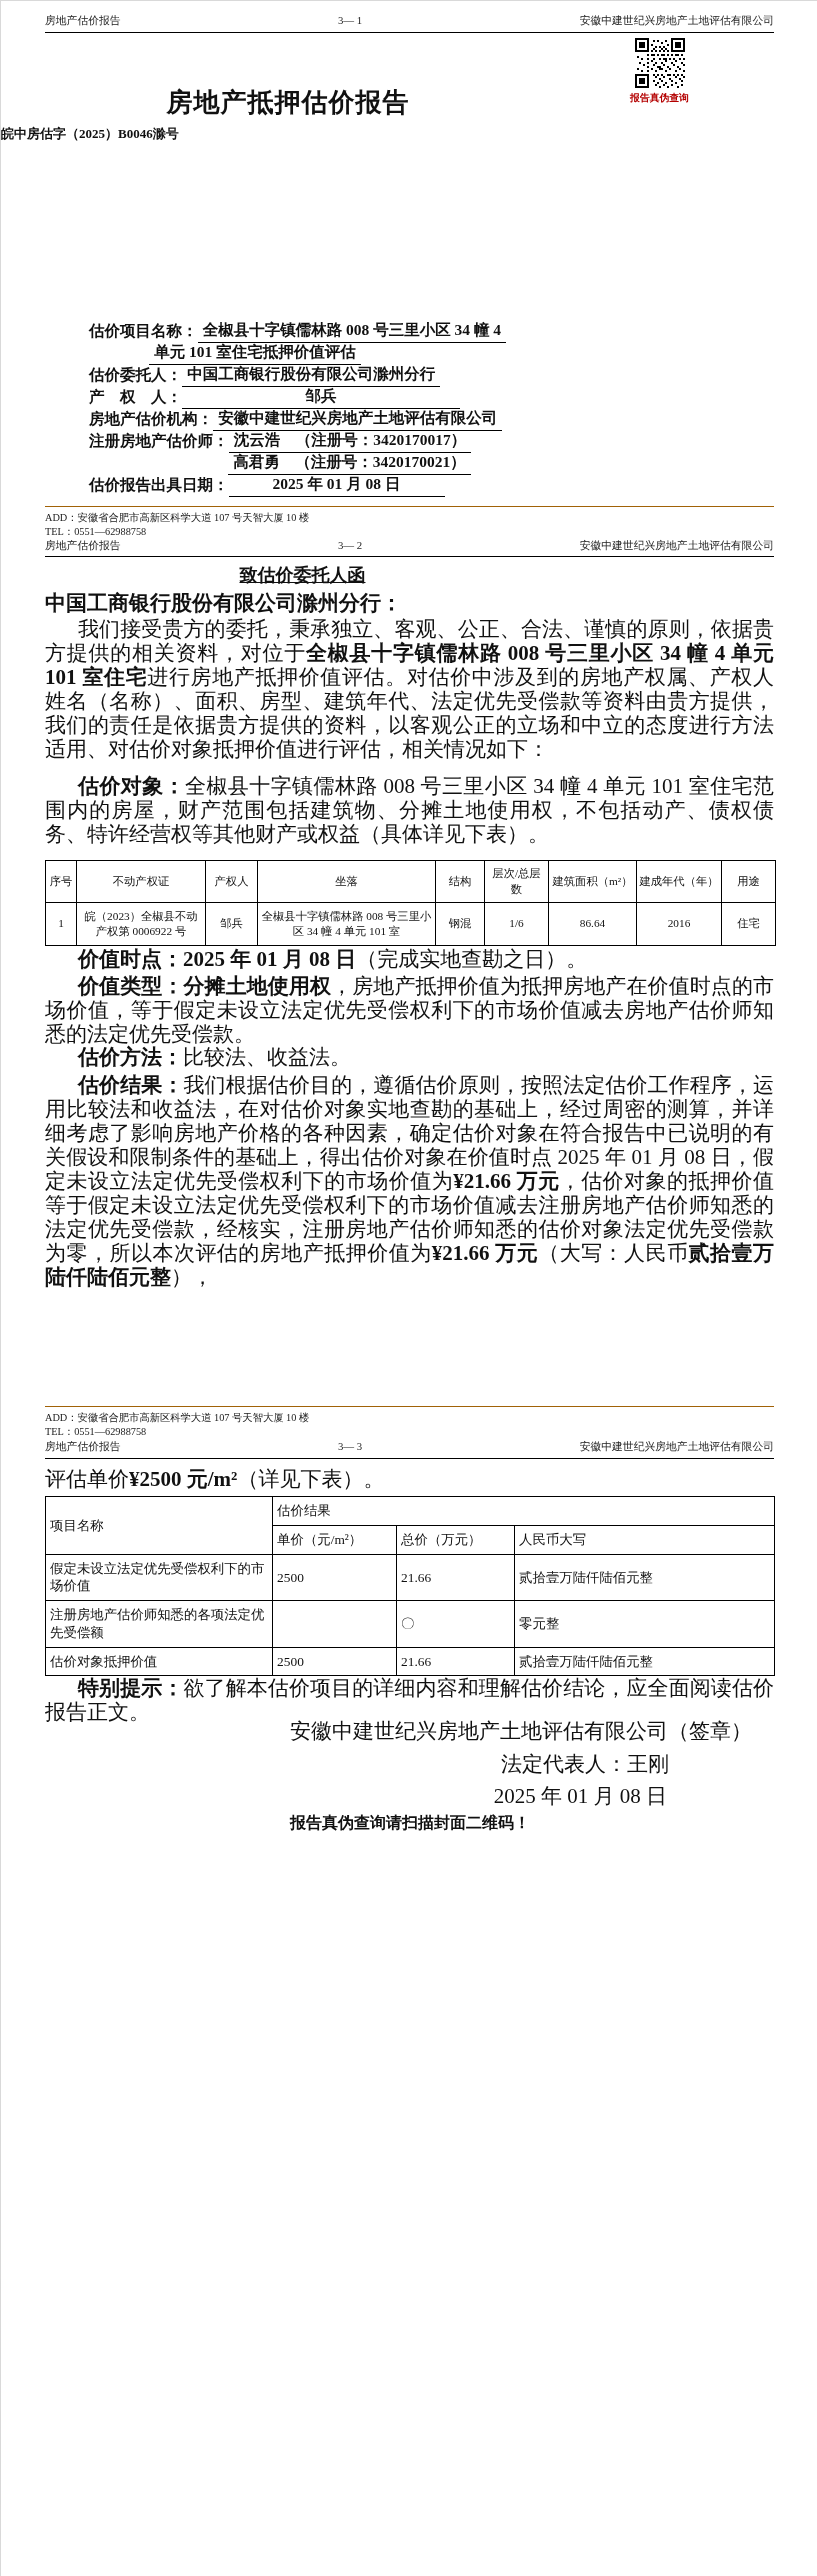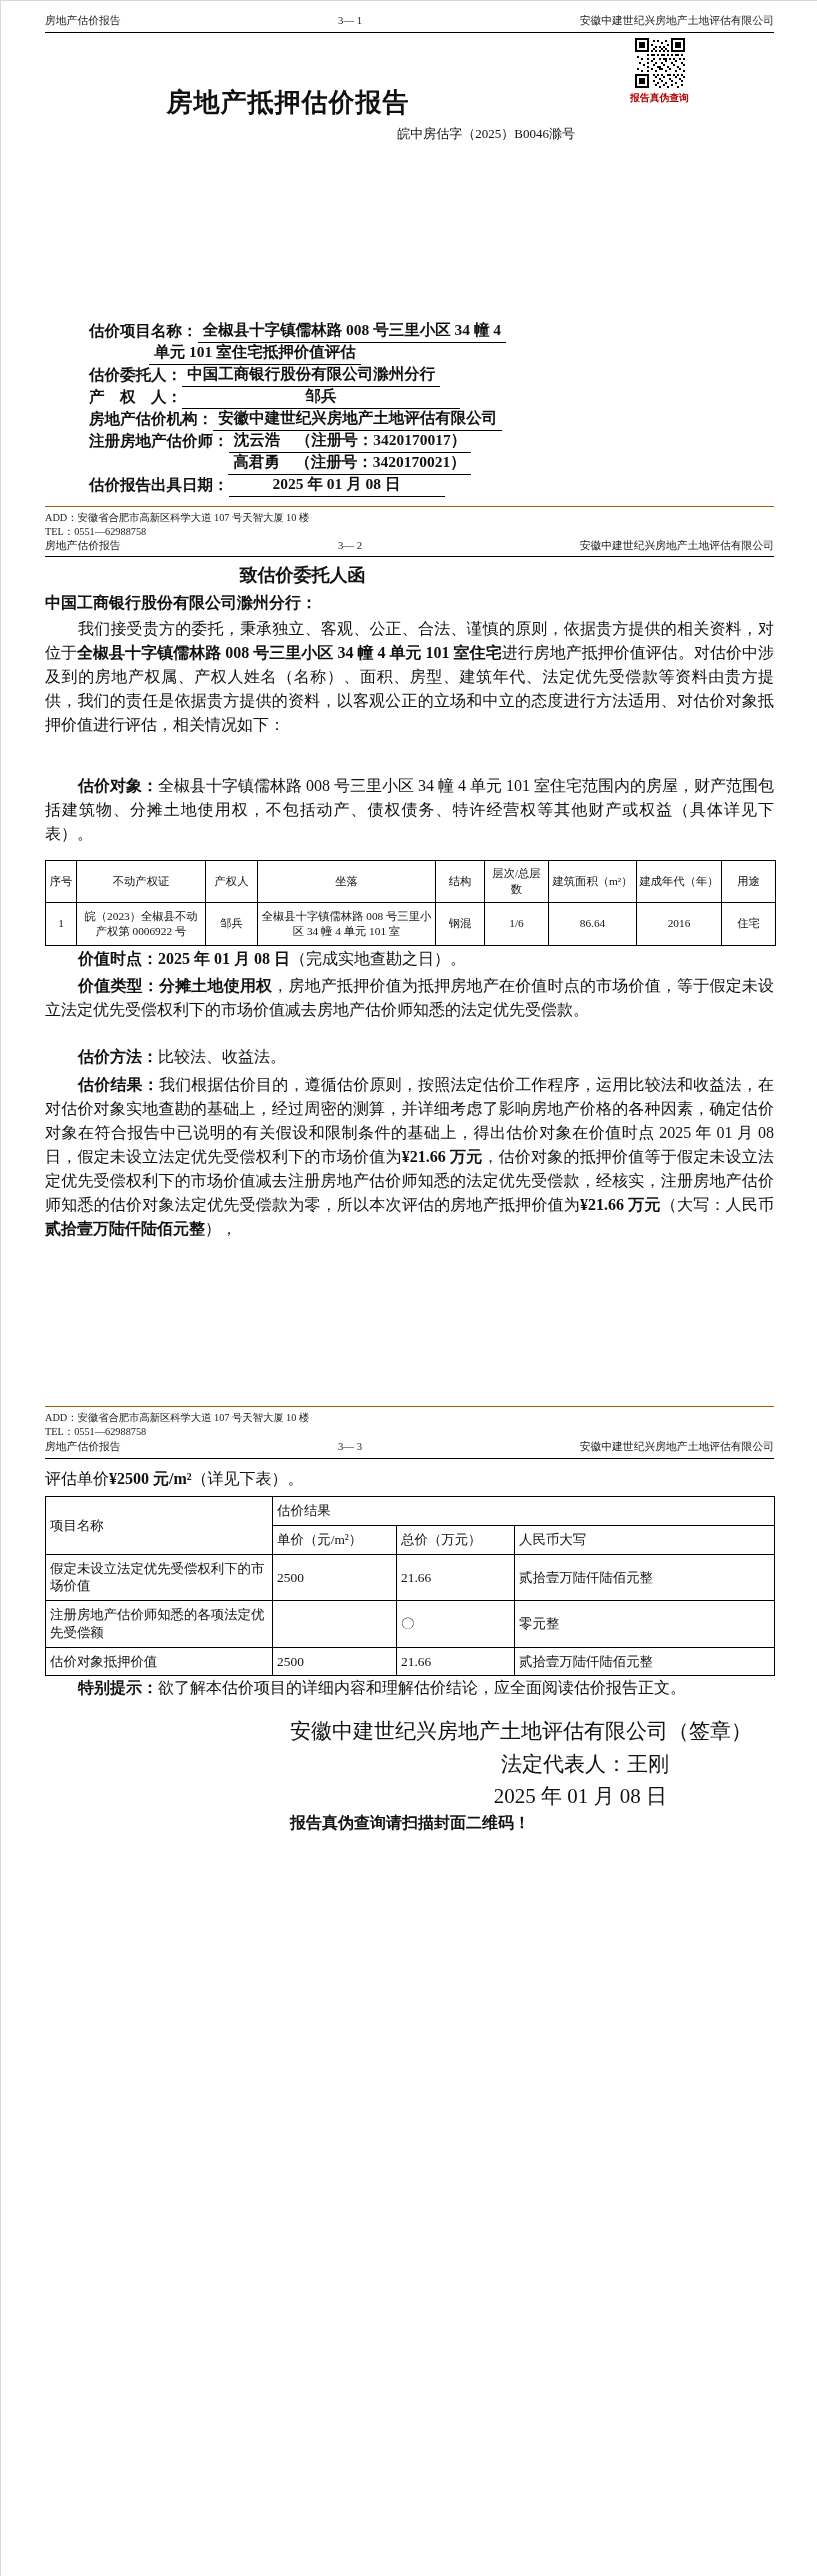--- a/index.html
+++ b/index.html
@@ -30,41 +30,41 @@
   .qr svg { width: 100%; height: 100%; display: block; }
   .qr-cap {
     position: absolute; text-align: center;
     font-size: 9.8px; font-weight: bold; color: #b40000; white-space: nowrap;
   }
   .cover-title {
     position: absolute; left: 0; width: 574px; text-align: center;
     font-size: 26px; font-weight: bold; letter-spacing: 1px; white-space: nowrap;
   }
   .cover-docno {
-    position: absolute; left: 0; width: 574px; text-align: right;
-    font-size: 13px; font-weight: normal; white-space: nowrap;
+    position: absolute; left: 0; width: 574px; text-align: left;
+    font-size: 13px; font-weight: bold; white-space: nowrap;
   }
   .fields { position: absolute; left: 88px; font-size: 15.5px; font-weight: bold; }
   .frow { height: 22px; display: flex; align-items: flex-end; white-space: nowrap; }
   .frow .lab { padding-bottom: 1px; }
   .frow .val { border-bottom: 1px solid #000; padding: 0 5.2px 1px 5.2px; }
   .ind1 { margin-left: 60px; }
   .ind2 { margin-left: 139px; }
   .valc  { min-width: 278px; text-align: center; }
   .valc2 { min-width: 216px; text-align: center; }
   .body-block {
     position: absolute; left: 44px; width: 729px;
-    font-size: 16px; line-height: 24px; text-align: justify;
+    font-size: 21px; line-height: 24px; text-align: justify;
   }
   .indent { text-indent: 33px; }
   .b { font-weight: bold; }
   .u { text-underline-offset: 3.1px; }
   .letter-title {
     position: absolute; left: 0; width: 603px; text-align: center;
-    font-size: 18px; font-weight: bold;
+    font-size: 18px; font-weight: bold; text-decoration: underline;
   }
   table.subject {
     position: absolute; left: 44px; width: 729px;
     border-collapse: collapse; table-layout: fixed;
     font-size: 11.3px; line-height: 15.5px;
   }
   table.subject td {
     border: 1px solid #000; text-align: center; vertical-align: middle;
     padding: 5.2px 2.1px; word-break: break-all;
   }

